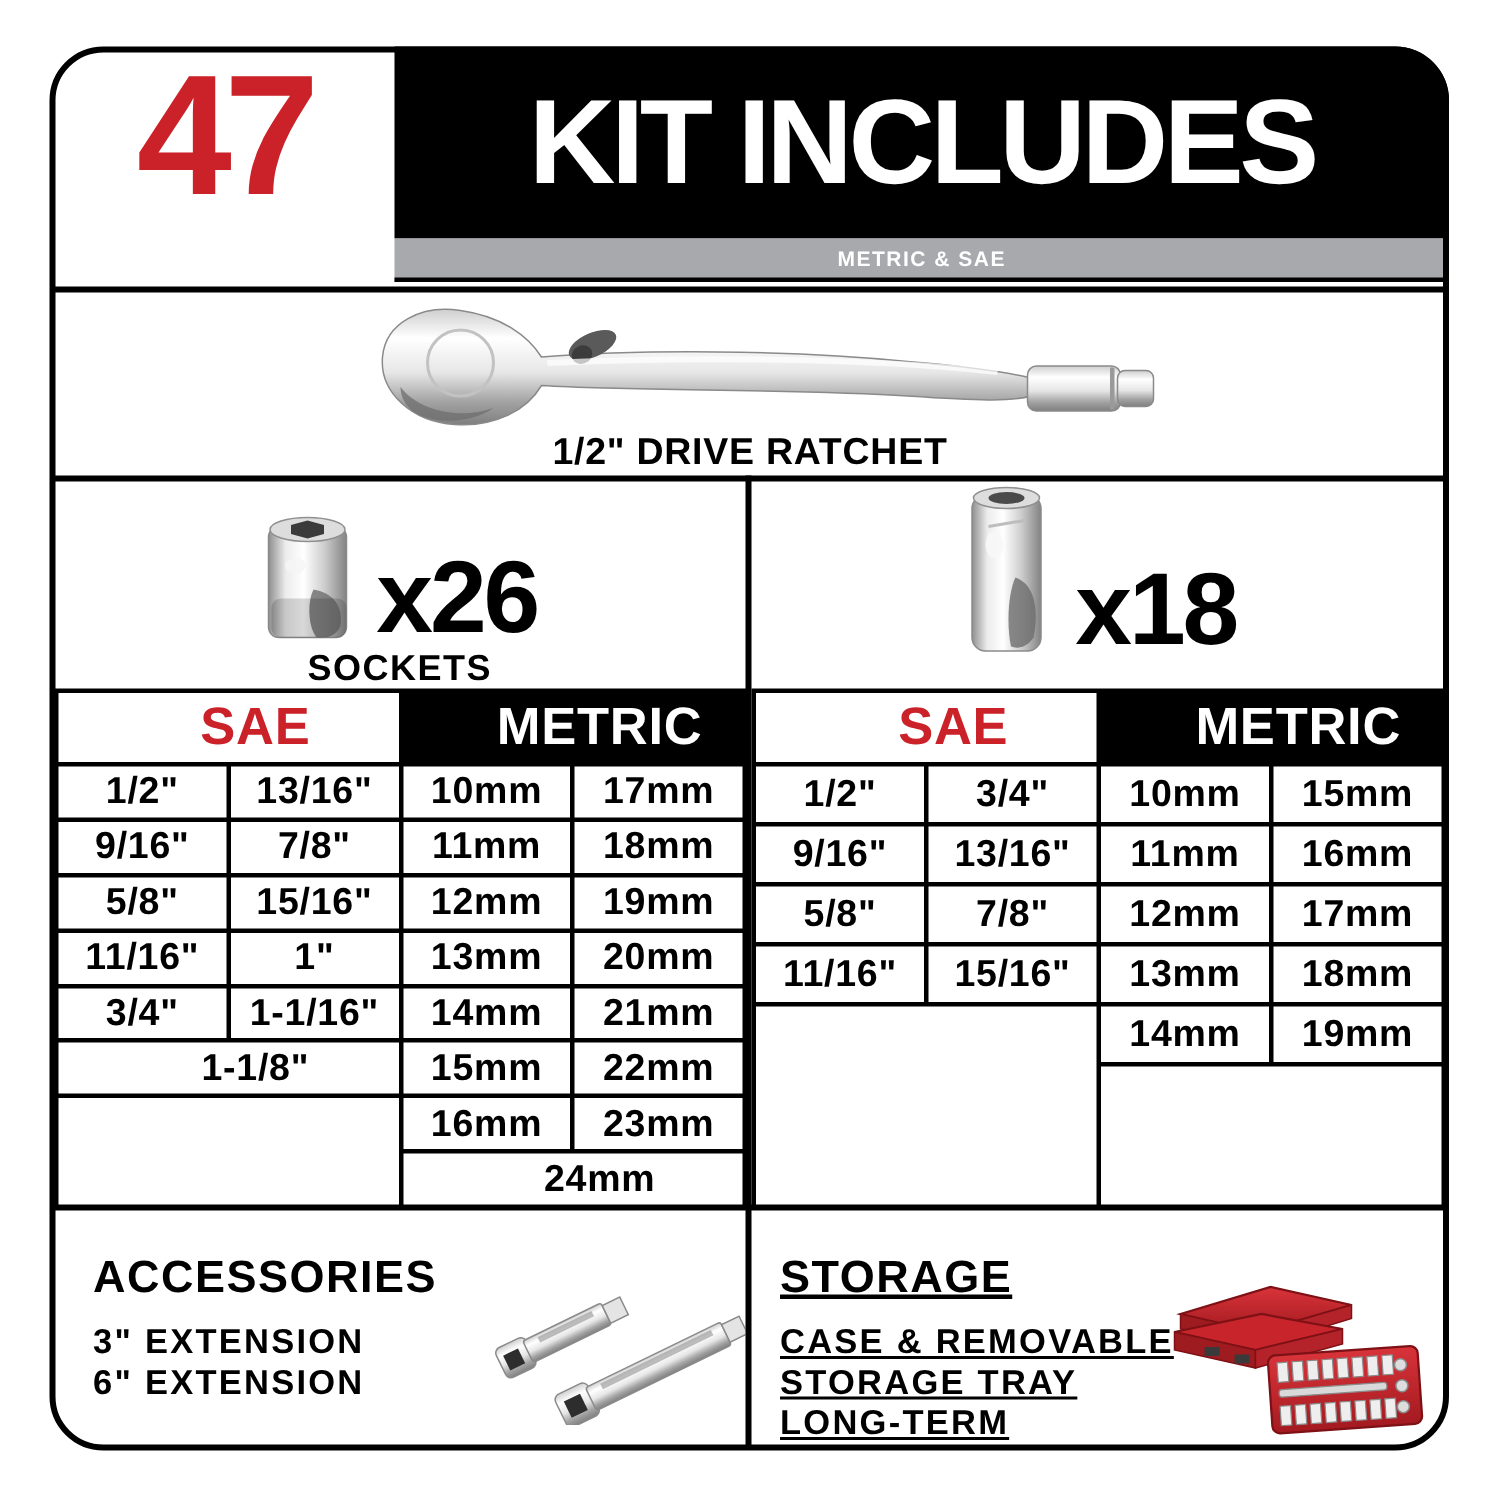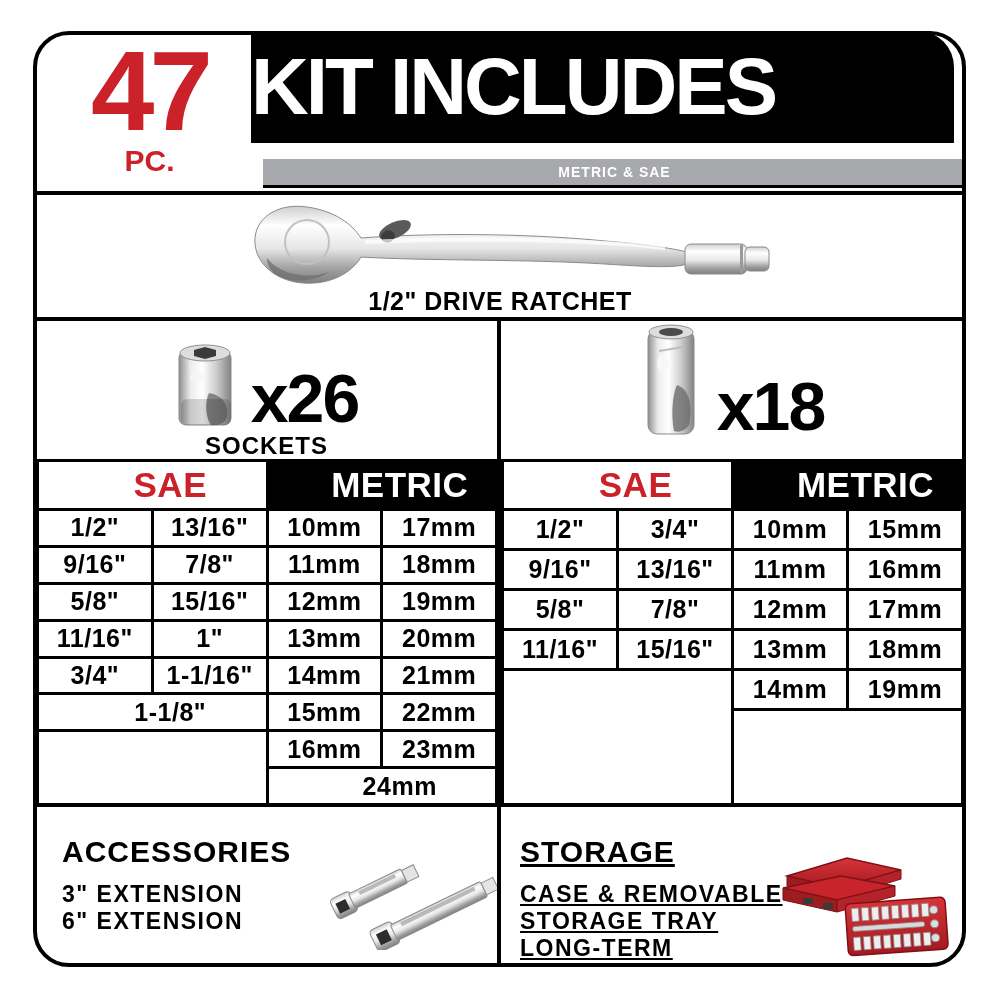--- a/index.html
+++ b/index.html
@@ -15,22 +15,22 @@
   }
   .abs{position:absolute;}
   
   .frame{
     left:33px;top:31px;width:933px;height:936px;
     border:4px solid var(--ink);border-radius:36px;
     pointer-events:none;z-index:40;
   }
   
   .banner{
-    left:251px;top:31px;width:703px;height:112px;background:var(--ink);
-    border-top-right-radius:36px;display:flex;align-items:center;z-index:5;
+    left:263px;top:31px;width:703px;height:128px;background:var(--ink);
+    border-top-right-radius:36px;display:flex;align-items:center;justify-content:center;z-index:5;
   }
   .banner-title{color:#fff;font-size:80px;letter-spacing:-3px;white-space:nowrap;}
   .subbar{
     left:263px;top:159px;width:703px;height:29px;background:var(--gray);
     border-bottom:3px solid var(--ink);
     display:flex;align-items:center;justify-content:center;z-index:5;
   }
   .subbar-title{color:#fff;font-size:14px;letter-spacing:1px;}
   .badge{left:36px;top:42px;width:227px;text-align:center;z-index:6;}
   .badge-count{color:var(--red);font-size:114px;line-height:0.86;letter-spacing:-5px;}
@@ -93,21 +93,20 @@
       <stop offset="0" stop-color="#d8343a"></stop>
         <stop offset="1" stop-color="#a31a20"></stop>
     </linearGradient>
   </defs>
 </svg>
 
 <div class="abs frame"></div>
 
 <div class="abs badge">
   <div class="badge-count">47</div>
-  <div class="badge-unit">PC.</div>
 </div>
 <div class="abs banner">
   <div class="banner-title">KIT INCLUDES</div>
 </div>
 <div class="abs subbar">
   <div class="subbar-title">METRIC &amp; SAE</div>
 </div>
 <div class="abs hline" style="top:191px"></div>
 
 <svg class="abs ratchet-img" width="530" height="88" viewBox="0 0 530 88">

